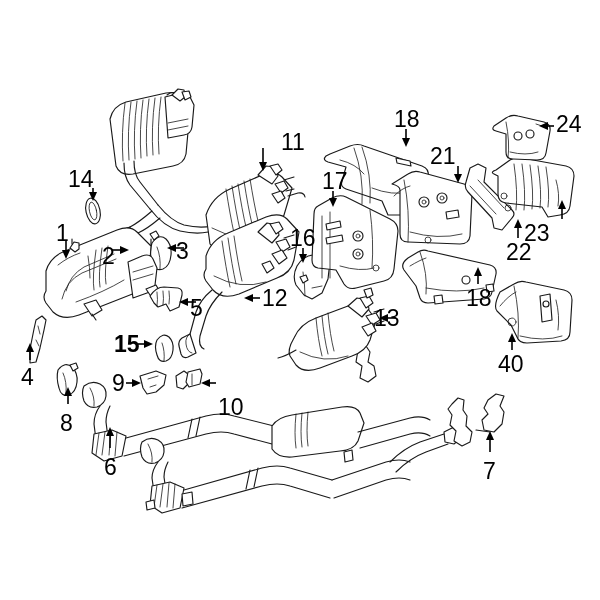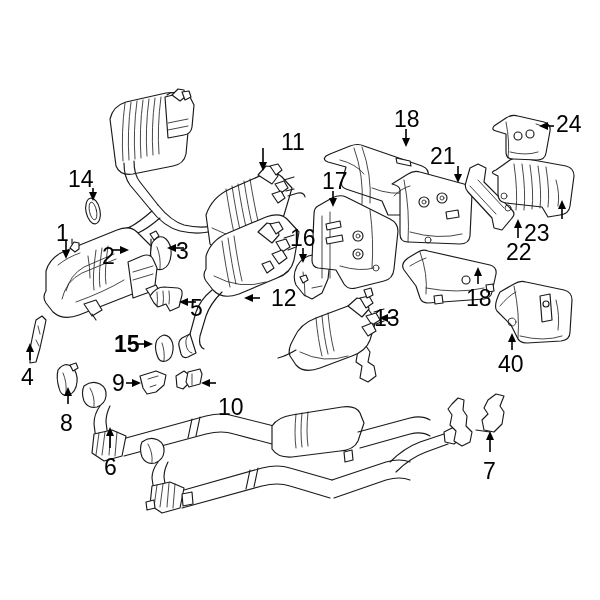--- a/index.html
+++ b/index.html
@@ -472,21 +472,21 @@
   <div class="callout" style="left:102px; top:245px;">2</div>
   <div class="callout" style="left:176px; top:240px;">3</div>
   <div class="callout" style="left:21px;  top:366px;">4</div>
   <div class="callout" style="left:190px; top:297px;">5</div>
   <div class="callout" style="left:104px; top:456px;">6</div>
   <div class="callout" style="left:483px; top:460px;">7</div>
   <div class="callout" style="left:60px;  top:412px;">8</div>
   <div class="callout" style="left:112px; top:372px;">9</div>
   <div class="callout" style="left:218px; top:372px;margin-top:24px;">10</div>
   <div class="callout" style="left:249px; top:131px;margin-left:32px;">11</div>
-  <div class="callout" style="left:262px; top:287px;margin-left:9px;">12</div>
+  <div class="callout" style="left:262px; top:287px;">12</div>
   <div class="callout" style="left:374px; top:307px;">13</div>
   <div class="callout" style="left:68px;  top:168px;">14</div>
   <div class="callout" style="left:114px; top:333px;font-weight:bold;">15</div>
   <div class="callout" style="left:290px; top:227px;">16</div>
   <div class="callout" style="left:322px; top:170px;">17</div>
   <div class="callout" style="left:466px; top:287px;">18</div>
   <div class="callout" style="left:394px; top:108px;">18</div>
   <div class="callout" style="left:498px; top:353px;">40</div>
   <div class="callout" style="left:430px; top:145px;">21</div>
   <div class="callout" style="left:506px; top:241px;">22</div>

